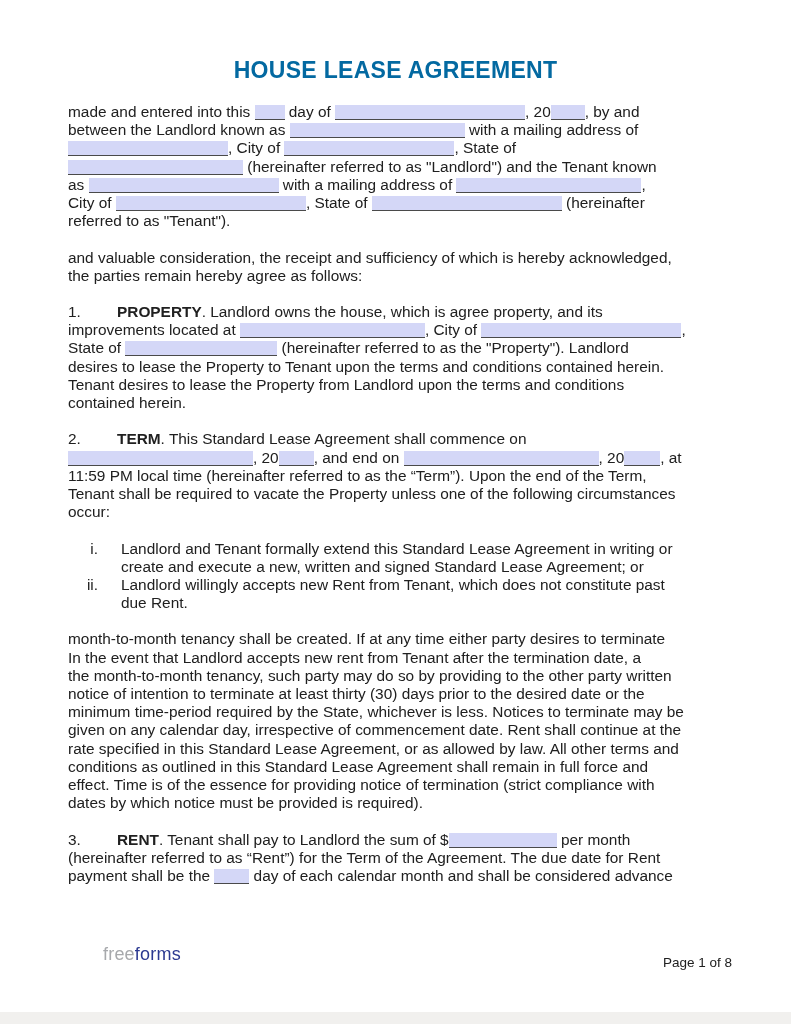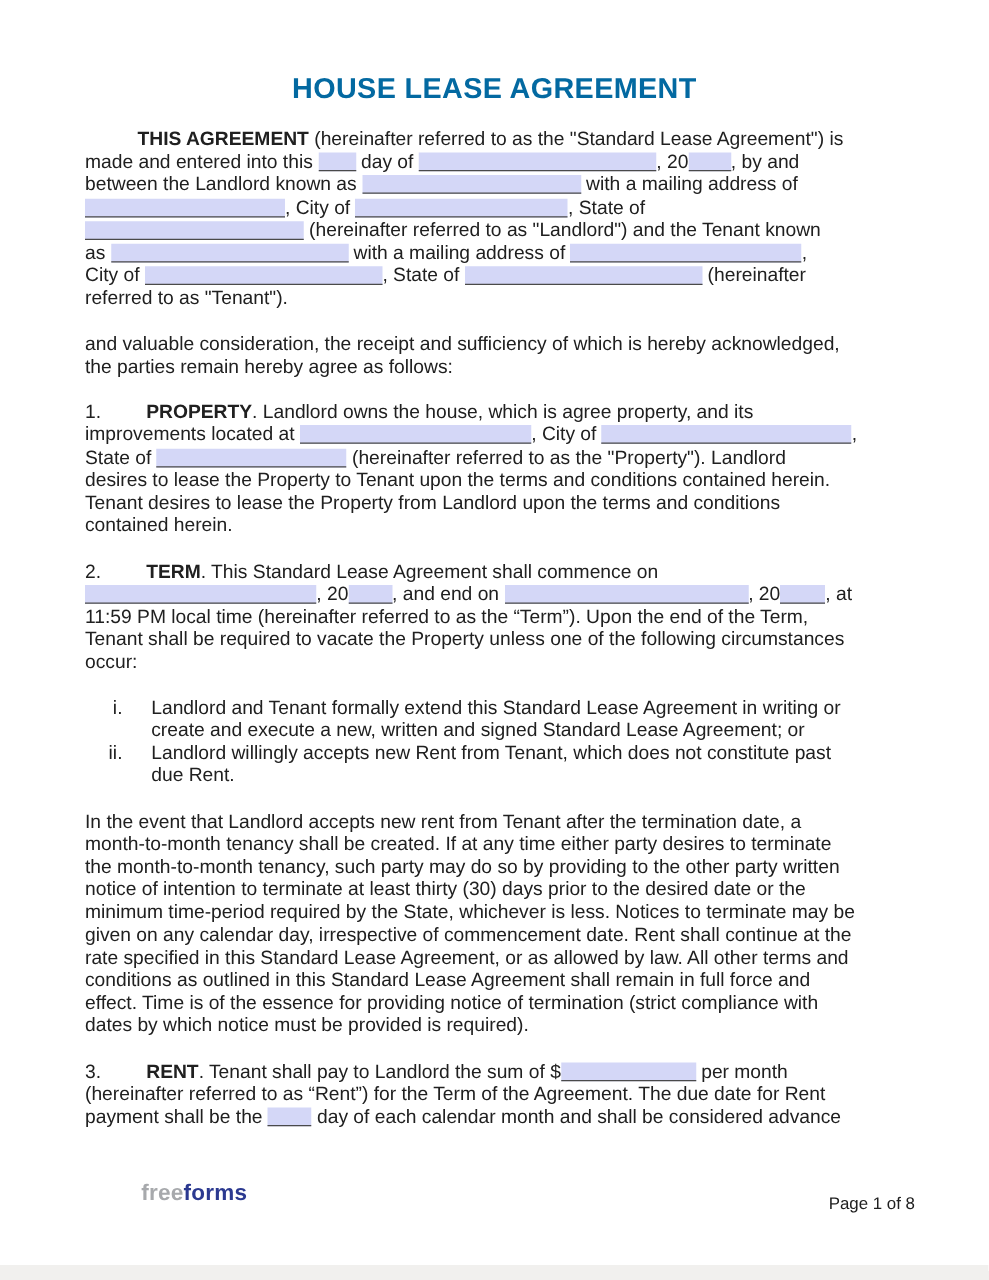--- a/index.html
+++ b/index.html
@@ -54,24 +54,24 @@
   .field {
     display: inline-block;
     height: 15px;
     background: var(--field-fill, #d4d7f7);
     border-bottom: 1px solid var(--field-underline, #4a4a4a);
     vertical-align: -3px;
   }
 
   .brand {
     position: absolute;
-    left: 113px;
+    left: 103px;
     top: 944px;
     font-size: 18px;
-    font-weight: bold;
+    font-weight: normal;
     letter-spacing: 0.2px;
   }
   .brand-light { color: var(--brand-light, #a7a9ac); }
   .brand-dark  { color: var(--brand-dark, #2b3990); }
 
   .pageno {
     position: absolute;
     top: 955px;
     right: 59px;
     font-size: 13.5px;
@@ -88,21 +88,20 @@
   }
 </style>
 </head>
 <body>
 
 <div class="page">
   <div class="doc-title">HOUSE LEASE AGREEMENT</div>
 
   <div class="doc-body">
       <div class="para">
-        <div class="line"><span class="indent" style="width: 42px;"></span><span class="b">THIS AGREEMENT</span><span class="txt"> (hereinafter referred to as the "Standard Lease Agreement") is</span></div>
         <div class="line"><span class="txt">made and entered into this </span><span class="field" style="width: 30px;"></span><span class="txt"> day of </span><span class="field" style="width: 190px;"></span><span class="txt">, 20</span><span class="field" style="width: 34px;"></span><span class="txt">, by and</span></div>
         <div class="line"><span class="txt">between the Landlord known as </span><span class="field" style="width: 175px;"></span><span class="txt"> with a mailing address of</span></div>
         <div class="line"><span class="field" style="width: 160px;"></span><span class="txt">, City of </span><span class="field" style="width: 170px;"></span><span class="txt">, State of</span></div>
         <div class="line"><span class="field" style="width: 175px;"></span><span class="txt"> (hereinafter referred to as "Landlord") and the Tenant known</span></div>
         <div class="line"><span class="txt">as </span><span class="field" style="width: 190px;"></span><span class="txt"> with a mailing address of </span><span class="field" style="width: 185px;"></span><span class="txt">,</span></div>
         <div class="line"><span class="txt">City of </span><span class="field" style="width: 190px;"></span><span class="txt">, State of </span><span class="field" style="width: 190px;"></span><span class="txt"> (hereinafter</span></div>
         <div class="line"><span class="txt">referred to as "Tenant").</span></div>
       </div>
       <div class="para">
         <div class="line"><span class="txt">and valuable consideration, the receipt and sufficiency of which is hereby acknowledged,</span></div>
@@ -123,22 +122,22 @@
         <div class="line"><span class="txt">Tenant shall be required to vacate the Property unless one of the following circumstances</span></div>
         <div class="line"><span class="txt">occur:</span></div>
       </div>
       <div class="para">
         <div class="line"><span class="marker">i.</span><span class="txt">Landlord and Tenant formally extend this Standard Lease Agreement in writing or</span></div>
         <div class="line"><span class="marker"></span><span class="txt">create and execute a new, written and signed Standard Lease Agreement; or</span></div>
         <div class="line"><span class="marker">ii.</span><span class="txt">Landlord willingly accepts new Rent from Tenant, which does not constitute past</span></div>
         <div class="line"><span class="marker"></span><span class="txt">due Rent.</span></div>
       </div>
       <div class="para">
+        <div class="line"><span class="txt">month-to-month tenancy shall be created. If at any time either party desires to terminate</span></div>
         <div class="line"><span class="txt">In the event that Landlord accepts new rent from Tenant after the termination date, a</span></div>
-        <div class="line"><span class="txt">month-to-month tenancy shall be created. If at any time either party desires to terminate</span></div>
         <div class="line"><span class="txt">the month-to-month tenancy, such party may do so by providing to the other party written</span></div>
         <div class="line"><span class="txt">notice of intention to terminate at least thirty (30) days prior to the desired date or the</span></div>
         <div class="line"><span class="txt">minimum time-period required by the State, whichever is less. Notices to terminate may be</span></div>
         <div class="line"><span class="txt">given on any calendar day, irrespective of commencement date. Rent shall continue at the</span></div>
         <div class="line"><span class="txt">rate specified in this Standard Lease Agreement, or as allowed by law. All other terms and</span></div>
         <div class="line"><span class="txt">conditions as outlined in this Standard Lease Agreement shall remain in full force and</span></div>
         <div class="line"><span class="txt">effect. Time is of the essence for providing notice of termination (strict compliance with</span></div>
         <div class="line"><span class="txt">dates by which notice must be provided is required).</span></div>
       </div>
       <div class="para">

